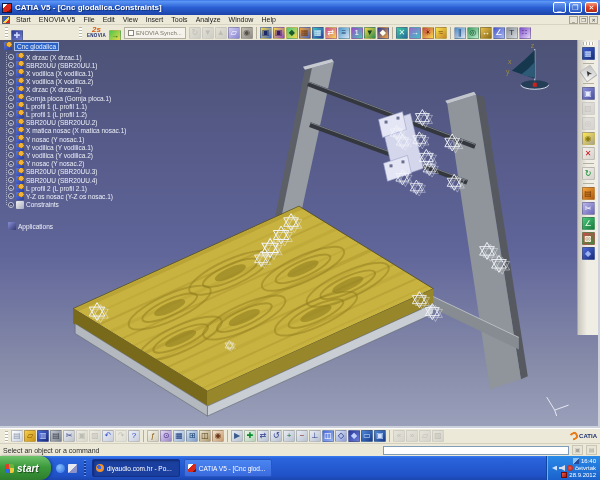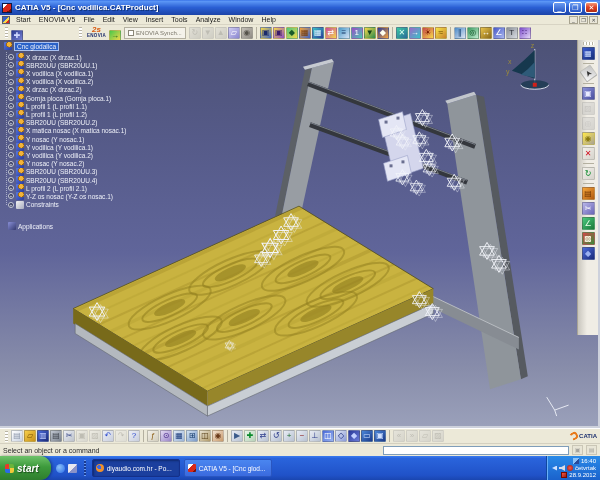--- a/index.html
+++ b/index.html
@@ -100,21 +100,21 @@
   .ti.av{background:linear-gradient(135deg,#f05a4a,#a01a10);border:1px solid #7a0a00;}
   text{font-family:"Liberation Sans","DejaVu Sans",sans-serif;}
 </style>
 </head>
 <body>
 
 <div class="screen">
 
   <div class="titlebar">
     <span class="appico"></span>
-    <span class="wtitle">CATIA V5 - [Cnc vodilica.CATProduct]</span>
+    <span class="wtitle">CATIA V5 - [Cnc glodalica.Constraints]</span>
     <span class="winbtn">_</span>
     <span class="winbtn">❐</span>
     <span class="winbtn close">✕</span>
   </div>
 
   <div class="menubar">
     <span class="docico"></span>
     <span id="menu"><span class="mitem">Start</span><span class="mitem">ENOVIA V5</span><span class="mitem">File</span><span class="mitem">Edit</span><span class="mitem">View</span><span class="mitem">Insert</span><span class="mitem">Tools</span><span class="mitem">Analyze</span><span class="mitem">Window</span><span class="mitem">Help</span></span>
     <span class="mdibtns">
       <span class="mdibtn">_</span>

